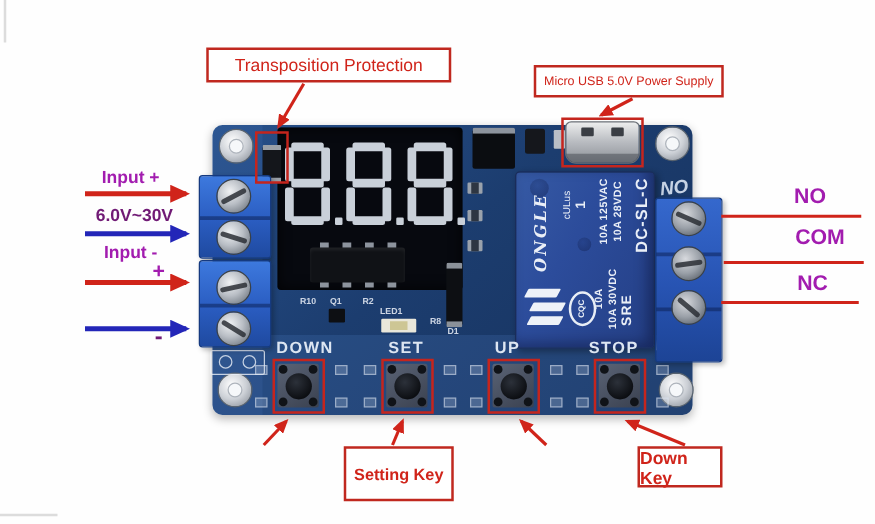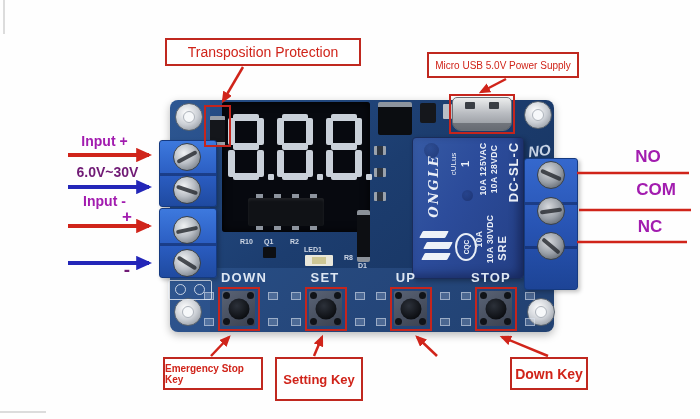--- a/index.html
+++ b/index.html
@@ -135,21 +135,21 @@
   .usb-box{left:449px;top:94px;width:66px;height:40px;}
 
   
   .callout{background:#fff;border:2px solid #c0281f;box-sizing:border-box;z-index:20;
       display:flex;align-items:center;justify-content:center;color:#d0241a;}
   .lbl-transposition{left:165px;top:38px;width:196px;height:28px;font-size:14px;}
   .lbl-usb{left:427px;top:52px;width:152px;height:26px;font-size:10px;}
   .lbl-emergency{left:163px;top:357px;width:100px;height:33px;font-size:10px;font-weight:600;}
   .lbl-setting{left:275px;top:357px;width:88px;height:44px;font-size:13px;font-weight:600;}
   .lbl-upkey{left:393px;top:357px;width:82px;height:33px;font-size:14px;font-weight:600;}
-  .lbl-downkey{left:510px;top:357px;width:78px;height:33px;font-size:14px;font-weight:600;}
+  .lbl-downkey{left:510px;top:357px;width:68px;height:33px;font-size:14px;font-weight:600;}
 
   .sidelbl{z-index:20;text-align:center;white-space:nowrap;}
   .red{color:#a21caf;} .blue{color:#701a75;text-align:center;}
   .lbl-no{left:618px;top:147px;width:60px;font-size:17px;font-weight:600;}
   .lbl-com{left:624px;top:180px;width:64px;font-size:17px;font-weight:600;}
   .lbl-nc{left:620px;top:217px;width:60px;font-size:17px;font-weight:600;}
   .lbl-inplus{left:62px;top:133px;width:85px;font-size:14px;font-weight:700;}
   .lbl-volt{left:60px;top:164px;width:95px;font-size:14px;font-weight:700;}
   .lbl-inminus{left:62px;top:193px;width:85px;font-size:14px;font-weight:700;}
   .lbl-plus{left:116px;top:207px;width:22px;font-size:17px;font-weight:700;}
@@ -344,21 +344,20 @@
         <i style="right:1px;bottom:1px;"></i>
         <span class="plunger"></span>
       </div>
   </div>
 
   <div class="abs redbox tgt-box"></div>
   <div class="abs redbox usb-box"></div>
 
   <div class="abs callout lbl-transposition">Transposition Protection</div>
   <div class="abs callout lbl-usb">Micro USB 5.0V Power Supply</div>
-  <div class="abs callout lbl-emergency">Emergency Stop Key</div>
   <div class="abs callout lbl-setting">Setting Key</div>
   <div class="abs callout lbl-downkey">Down Key</div>
 
   <div class="abs sidelbl red lbl-no">NO</div>
   <div class="abs sidelbl red lbl-com">COM</div>
   <div class="abs sidelbl red lbl-nc">NC</div>
   <div class="abs sidelbl red lbl-inplus">Input +</div>
   <div class="abs sidelbl blue lbl-volt">6.0V~30V</div>
   <div class="abs sidelbl red lbl-inminus">Input -</div>
   <div class="abs sidelbl red lbl-plus">+</div>

